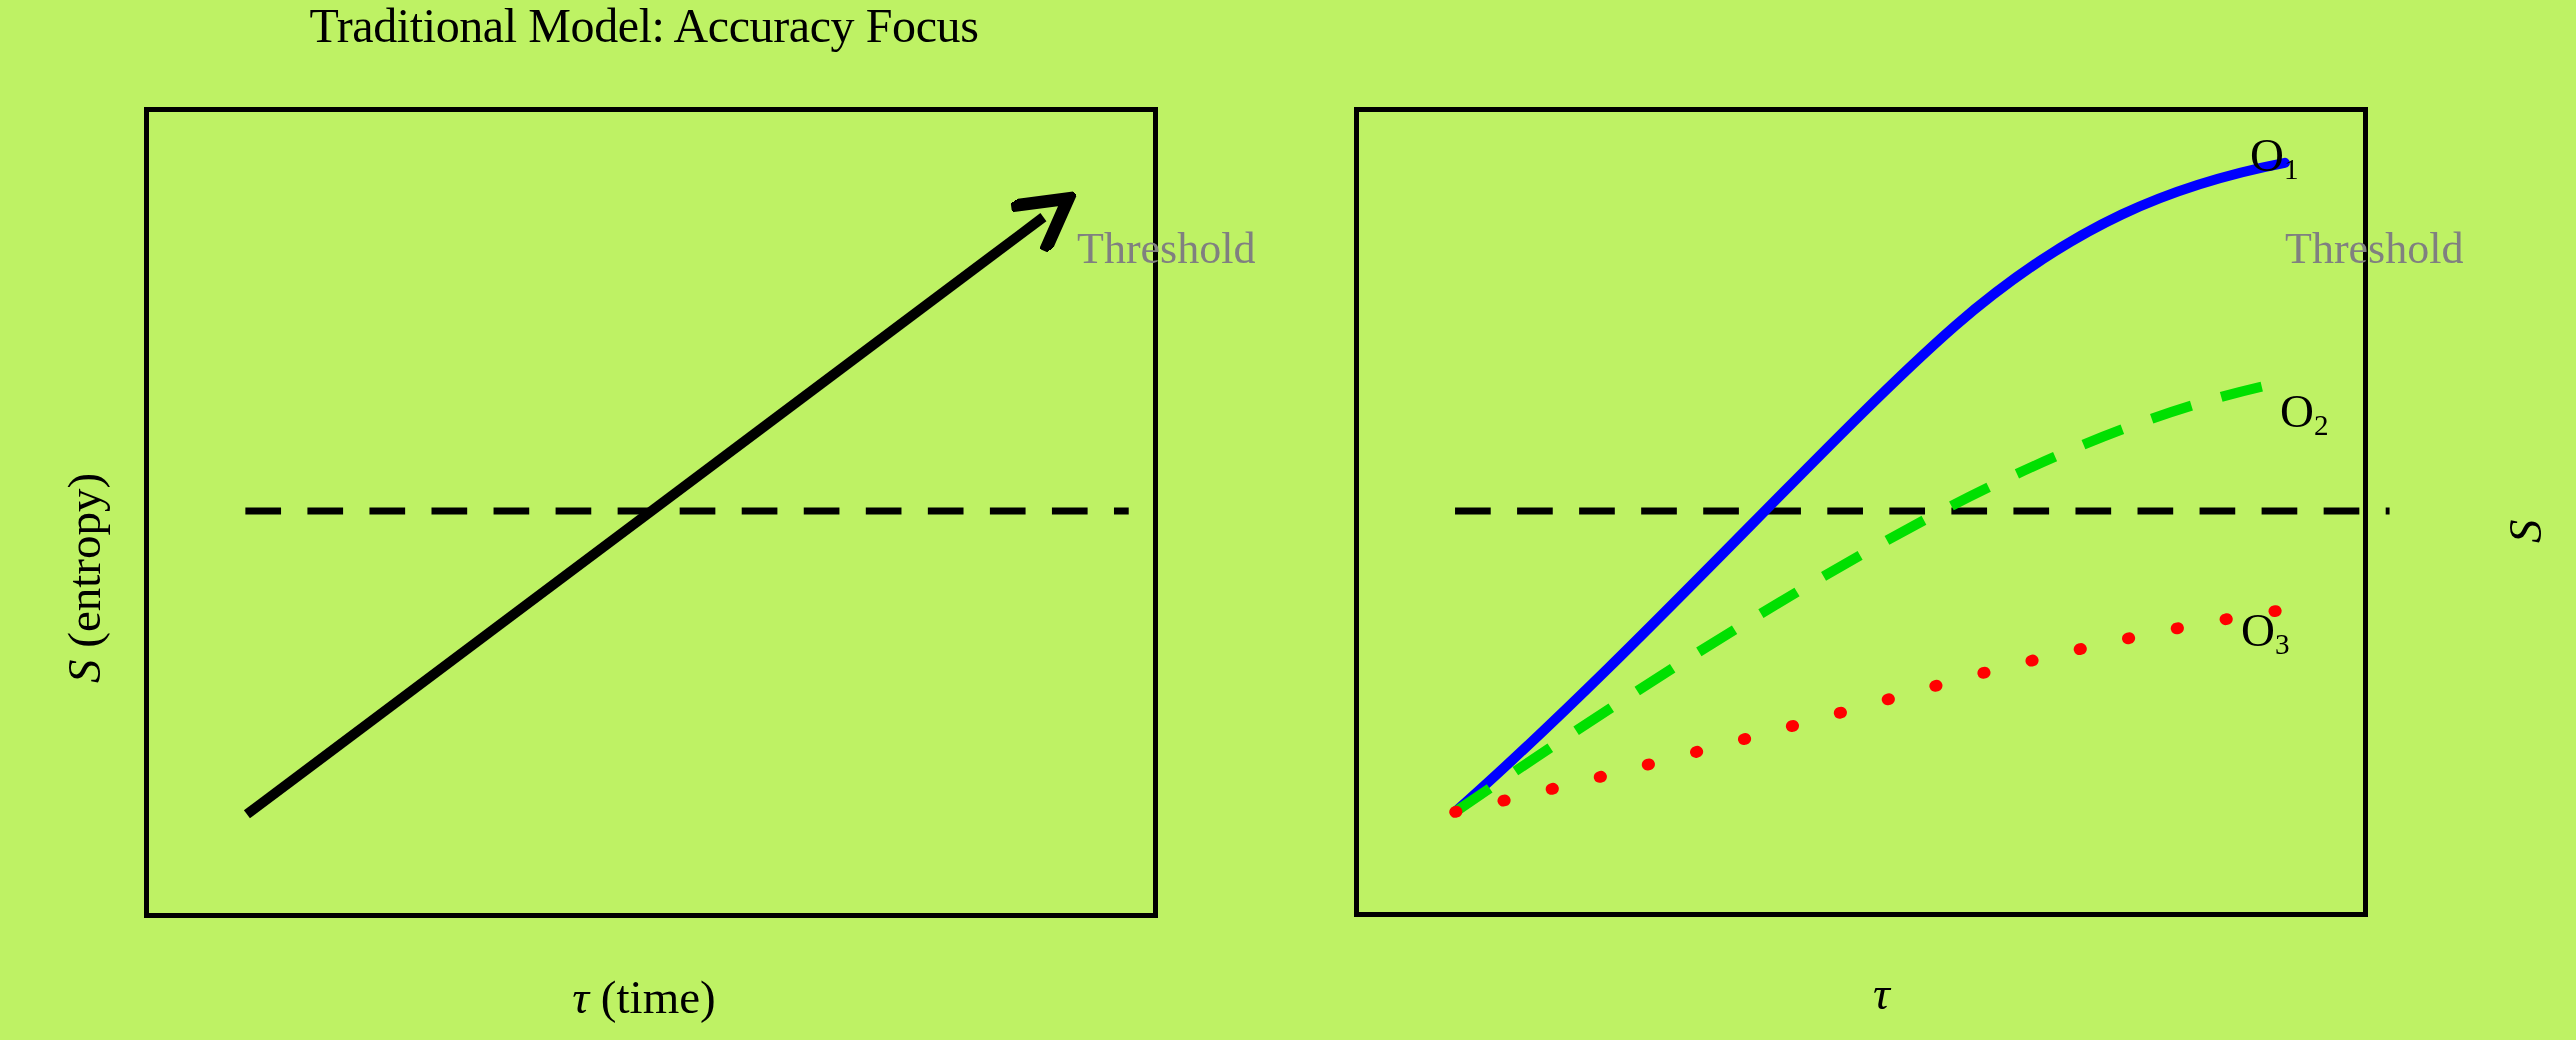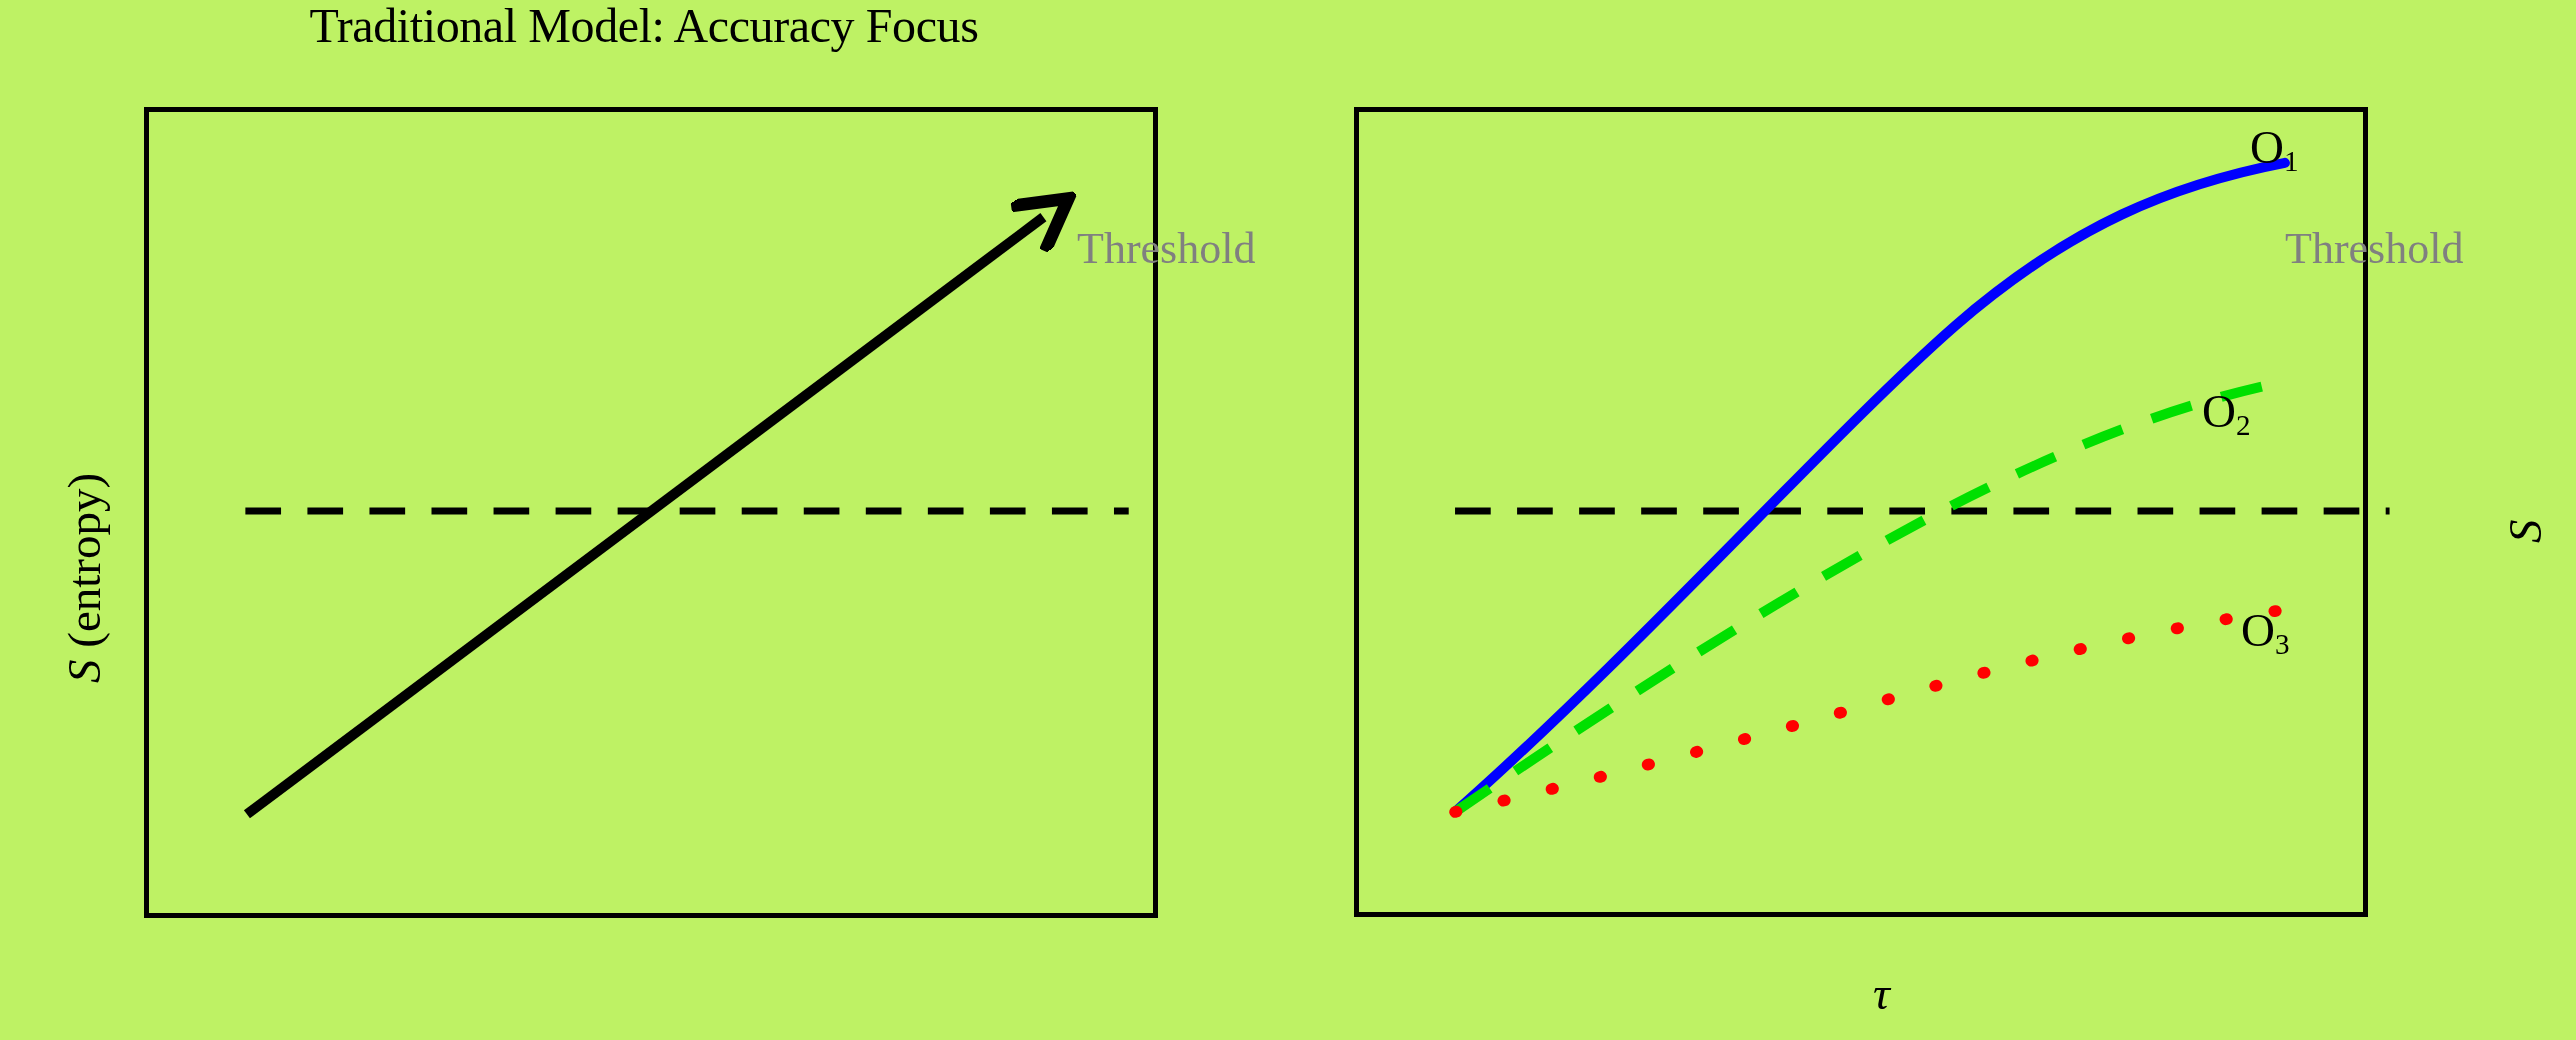--- a/index.html
+++ b/index.html
@@ -98,22 +98,22 @@
     position: absolute;
     font-size: 47px;
     white-space: nowrap;
     color: #000000;
   }
   .curve-label sub {
     font-size: 0.62em;
     vertical-align: -0.28em;
     letter-spacing: 0;
   }
-  #curve-label-o1 { left: 962px; top: 120px; }
-  #curve-label-o2 { left: 914px; top: 384px; }
+  #curve-label-o1 { left: 962px; top: 128px; }
+  #curve-label-o2 { left: 992px; top: 384px; }
   #curve-label-o3 { left: 953px; top: 603px; }
 </style>
 </head>
 <body>
 
 <div id="figure">
 
   <div class="panel" id="panel-left">
 
     <div class="panel-title">Traditional Model: Accuracy Focus</div>
@@ -131,20 +131,23 @@
       </defs>
       <line x1="318" y1="1050" x2="1345" y2="280" stroke="#000000" stroke-width="13" stroke-linecap="butt" marker-end="url(#arrowhead-left)"></line>
     </svg>
 
     <div class="threshold-label" id="threshold-label-left">Threshold</div>
 
     <div class="ylabel" id="ylabel-left">
       <span class="mathit">S</span><span> (entropy)</span>
     </div>
 
+    <div class="xlabel" id="xlabel-left">
+      <span class="mathit">τ</span><span> (time)</span>
+    </div>
   </div>
 
   <div class="panel" id="panel-right">
 
 
     <div class="plot-box" id="plot-box-right"></div>
 
     <svg class="overlay" id="overlay-right" viewBox="0 0 1660 1341">
 
       <line x1="215" y1="659" x2="1420" y2="659" stroke="#000000" stroke-width="9" stroke-dasharray="46 34" stroke-linecap="butt"></line>

